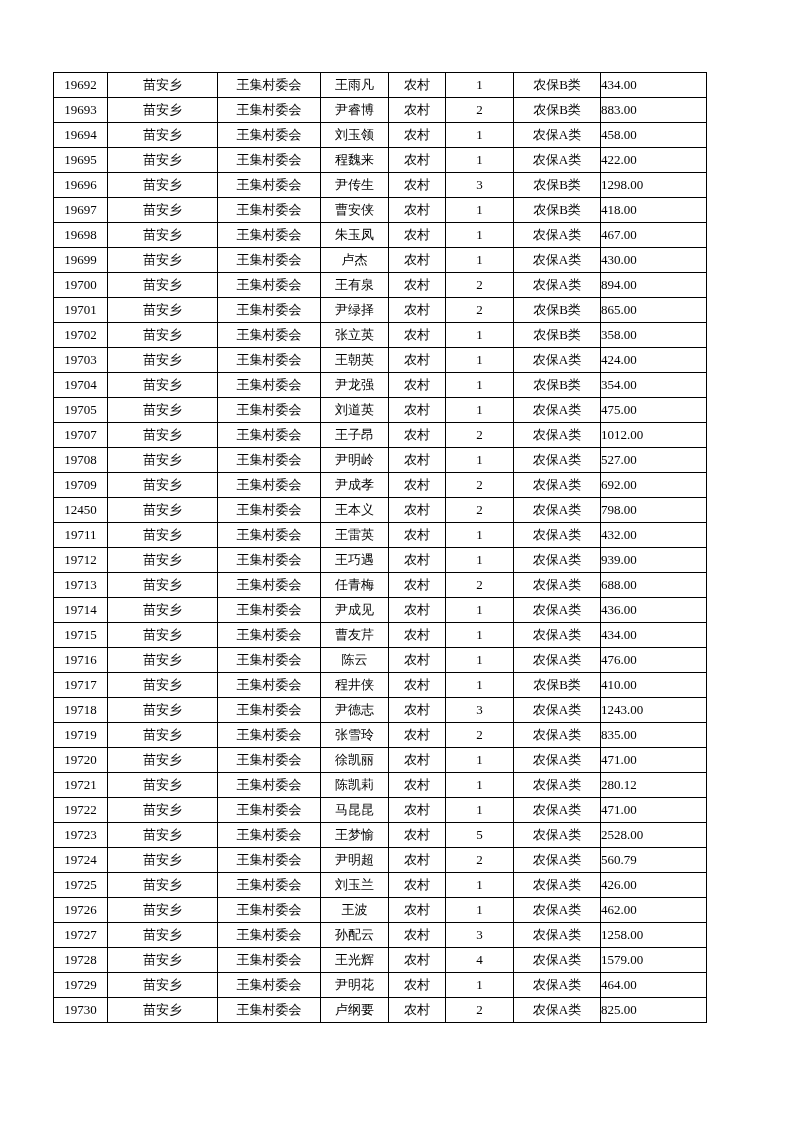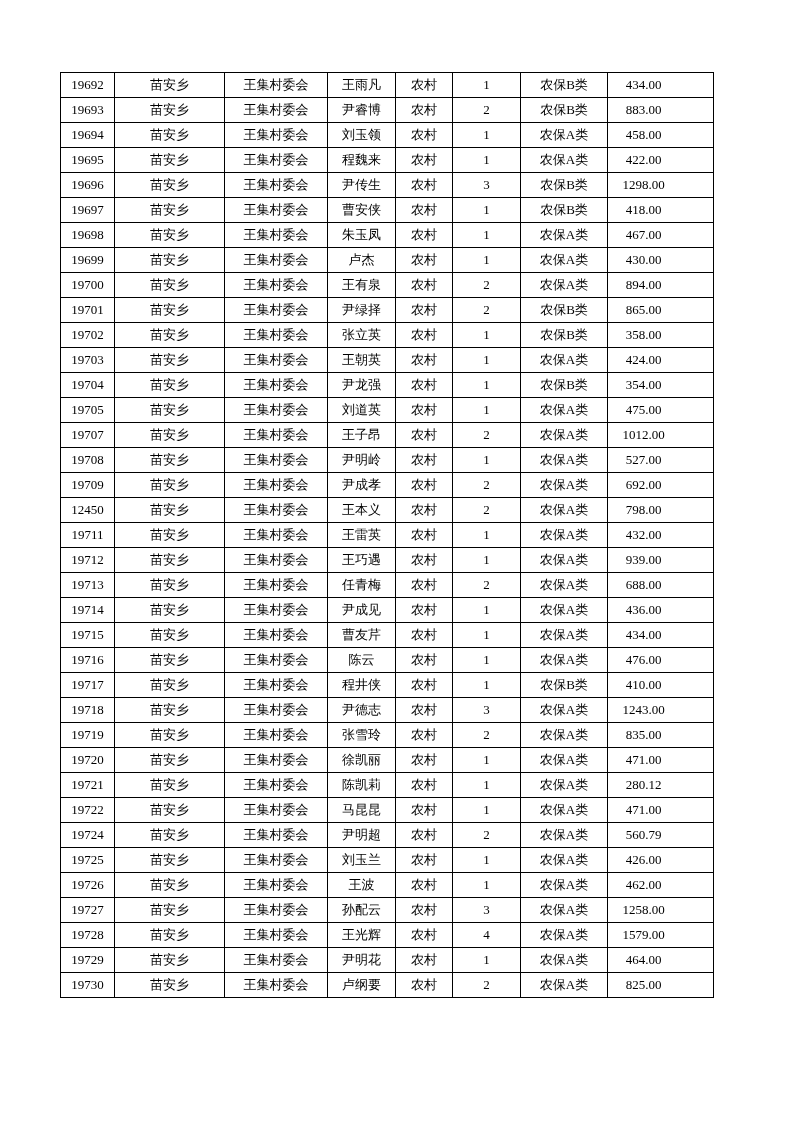--- a/index.html
+++ b/index.html
@@ -14,39 +14,39 @@
   }
   .page {
     position: relative;
     width: 793px;
     height: 1122px;
     background: #ffffff;
     overflow: hidden;
   }
   table.data-table {
     position: absolute;
-    left: 60px;
+    left: 53px;
     top: 72px;
     border-collapse: collapse;
     table-layout: fixed;
   }
   table.data-table td {
     border: 1px solid #000000;
     height: 24px;
     font-size: 13px;
     line-height: 24px;
     text-align: center;
     vertical-align: middle;
     padding: 0;
     color: #000000;
     white-space: nowrap;
     overflow: hidden;
   }
   table.data-table td.col-amount {
-    text-align: center;
+    text-align: left;
     padding-right: 34px;
   }
   col.c-id       { width: 54px;  }
   col.c-township { width: 110px; }
   col.c-village  { width: 103px; }
   col.c-name     { width: 68px;  }
   col.c-type     { width: 57px;  }
   col.c-count    { width: 68px;  }
   col.c-category { width: 87px;  }
   col.c-amount   { width: 106px; }
@@ -361,20 +361,30 @@
           <td class="col-id">19722</td>
           <td class="col-township">苗安乡</td>
           <td class="col-village">王集村委会</td>
           <td class="col-name">马昆昆</td>
           <td class="col-type">农村</td>
           <td class="col-count">1</td>
           <td class="col-category">农保A类</td>
           <td class="col-amount">471.00</td>
         </tr>
         <tr>
+          <td class="col-id">19723</td>
+          <td class="col-township">苗安乡</td>
+          <td class="col-village">王集村委会</td>
+          <td class="col-name">王梦愉</td>
+          <td class="col-type">农村</td>
+          <td class="col-count">5</td>
+          <td class="col-category">农保A类</td>
+          <td class="col-amount">2528.00</td>
+        </tr>
+        <tr>
           <td class="col-id">19724</td>
           <td class="col-township">苗安乡</td>
           <td class="col-village">王集村委会</td>
           <td class="col-name">尹明超</td>
           <td class="col-type">农村</td>
           <td class="col-count">2</td>
           <td class="col-category">农保A类</td>
           <td class="col-amount">560.79</td>
         </tr>
         <tr>

